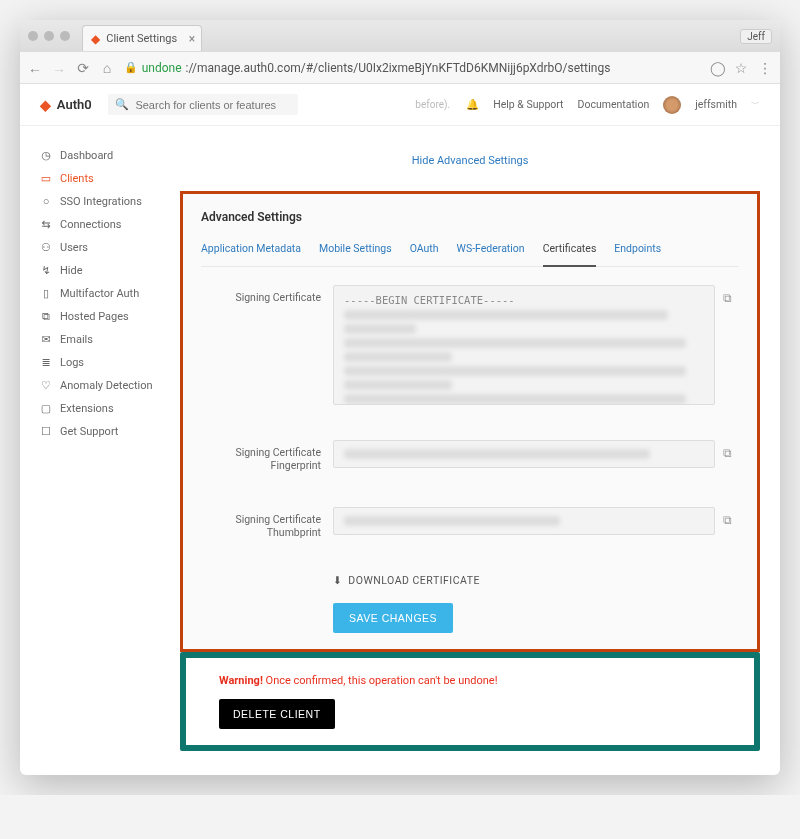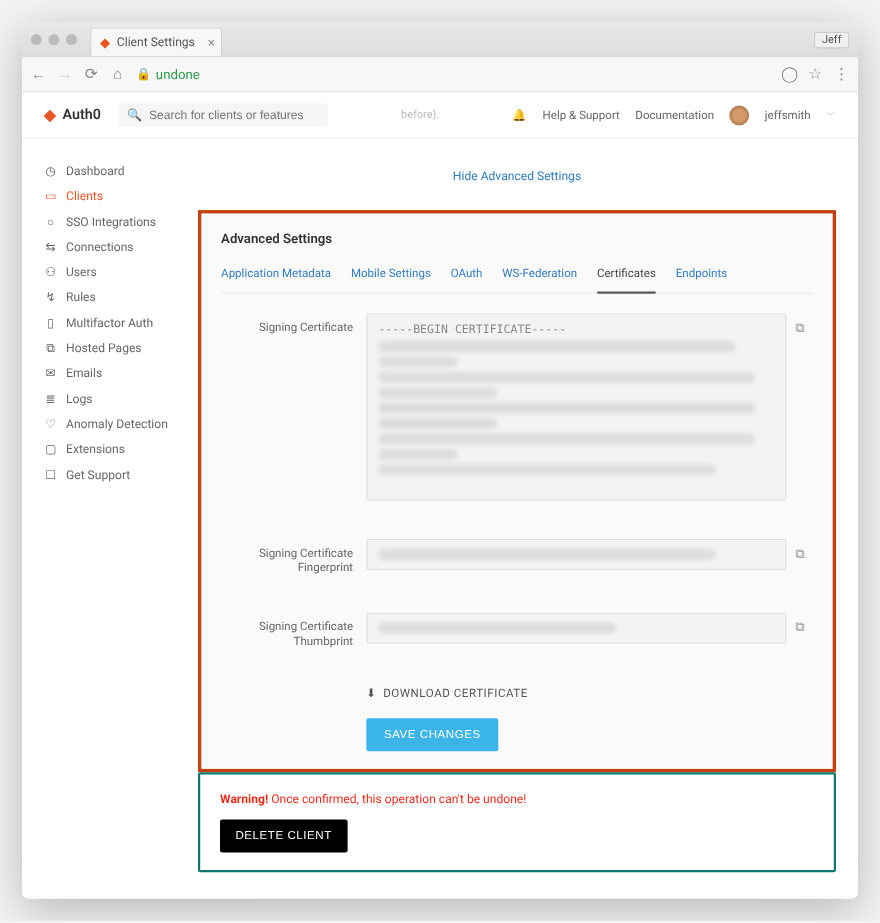--- a/index.html
+++ b/index.html
@@ -21,21 +21,21 @@
   .lock { color: #2a9e46; font-size: 11px; }
   .url-https { color: #2a9e46; }
 
   
   .app { display: flex; flex-direction: column; }
   .header { display: flex; align-items: center; padding: 10px 20px; border-bottom: 1px solid #eee; gap: 16px; }
   .logo { display: flex; align-items: center; gap: 6px; color: #333; font-weight: 600; font-size: 13px; }
   .logo-icon { color: #eb5424; font-size: 14px; }
   .search-wrap { flex: 0 0 190px; background: #f5f5f5; border-radius: 2px; display: flex; align-items: center; padding: 4px 8px; font-size: 11px; color: #999; gap: 6px; }
   .search-wrap input { border: none; background: transparent; outline: none; font-size: 11px; flex: 1; color: #666; }
-  .hint-text { font-size: 10px; color: #bbb; line-height: 1.4; flex:1; text-align:center; }
+  .hint-text { font-size: 10px; color: #bbb; line-height: 1.4; flex:1; text-align:right; }
   .header-right { margin-left: auto; display: flex; align-items: center; gap: 14px; font-size: 10.5px; color: #666; }
   .avatar { width: 18px; height: 18px; border-radius: 50%; background: radial-gradient(circle, #d49a6a 40%, #8a5a3a); }
   .chev { font-size: 9px; color: #aaa; }
 
   .layout { display: flex; }
   .sidebar { width: 160px; padding: 18px 0 18px 20px; font-size: 11px; }
   .side-item { display: flex; align-items: center; gap: 8px; padding: 5px 0; color: #666; cursor: pointer; }
   .side-item.active { color: #eb5424; }
   .side-icon { width: 12px; text-align: center; font-size: 11px; color: inherit; }
 
@@ -52,21 +52,21 @@
   .row-label { width: 120px; text-align: right; font-size: 10.5px; color: #666; padding-top: 6px; }
   .row-field { flex: 1; display:flex; align-items:flex-start; gap:8px;}
   .copy-icon { width:16px; color:#999; font-size:12px; padding-top:6px; cursor:pointer;}
   .blurline { display:block; height:10px; background:#ddd; border-radius:4px; margin:4px 0; filter: blur(2px);}
   .blurline.w90{width:90%} .blurline.w85{width:85%} .blurline.w60{width:60%} .blurline.w95{width:95%} .blurline.w20{width:20%} .blurline.w30{width:30%}
 
   .download { display:flex; align-items:center; gap:6px; font-size:10.5px; color:#555; letter-spacing:0.5px; margin-left:132px; margin-bottom:16px; cursor:pointer;}
   .save-btn { background:#3bb4e8; color:#fff; border:none; border-radius:2px; padding:9px 16px; font-size:10.5px; letter-spacing:0.5px; margin-left:132px; cursor:pointer;}
 
   .danger-title { font-size:11.5px; color:#444; padding: 22px 0 10px; }
-  .danger-box { border:2px solid #0f766e; border-radius:2px; padding:16px 18px; }
+  .danger-box { border:6px solid #0f766e; border-radius:2px; padding:16px 33px; }
   .danger-warn { font-size:11px; margin-bottom:12px; }
   .danger-warn strong { color:#e8301f; }
   .danger-warn span { color:#e8301f; }
   .delete-btn { background:#000000; color:#fff; border:none; border-radius:2px; padding:9px 14px; font-size:10.5px; letter-spacing:0.5px; cursor:pointer;}
 </style>
 </head>
 <body>
 
 <div class="window">
 
@@ -85,20 +85,21 @@
   </div>
 
   <div class="chrome-url">
     <span class="nav-arrow">←</span>
     <span class="nav-arrow dim">→</span>
     <span class="nav-arrow">⟳</span>
     <span class="nav-arrow">⌂</span>
     <div class="urlbar">
       <span class="lock">🔒</span>
       <span class="url-https">undone</span>
+        <span>://manage.auth0.com/#/clients/U0Ix2ixmeBjYnKFTdD6KMNijj6pXdrbO/settings</span>
     </div>
     <span class="nav-arrow">◯</span>
     <span class="nav-arrow">☆</span>
     <span class="nav-arrow">⋮</span>
   </div>
 
   <div class="app">
     <div class="header">
       <div class="logo">
         <span class="logo-icon">◆</span>
@@ -136,21 +137,21 @@
           <div class="side-item">
             <span class="side-icon">⇆</span>
             <span>Connections</span>
           </div>
           <div class="side-item">
             <span class="side-icon">⚇</span>
             <span>Users</span>
           </div>
           <div class="side-item">
             <span class="side-icon">↯</span>
-            <span>Rules</span>
+            <span>Hide</span>
           </div>
           <div class="side-item">
             <span class="side-icon">▯</span>
             <span>Multifactor Auth</span>
           </div>
           <div class="side-item">
             <span class="side-icon">⧉</span>
             <span>Hosted Pages</span>
           </div>
           <div class="side-item">
@@ -185,21 +186,21 @@
               <span class="tab-item">Mobile Settings</span>
               <span class="tab-item">OAuth</span>
               <span class="tab-item">WS-Federation</span>
               <span class="tab-item active">Certificates</span>
               <span class="tab-item">Endpoints</span>
             </div>
 
           <div class="row">
             <div class="row-label">Signing Certificate</div>
             <div class="row-field">
-              <div style="flex:1;border:1px solid #ddd;border-radius:2px;padding:8px 10px;background:#f3f3f3;height:170px;overflow:hidden;position:relative;">
+              <div style="flex:1;border:1px solid #ddd;border-radius:2px;padding:8px 10px;background:#f3f3f3;height:120px;overflow:hidden;position:relative;">
                 <div style="font-family:monospace;font-size:10.5px;color:#888;">-----BEGIN CERTIFICATE-----</div>
                 <span class="blurline w90"></span>
                   <span class="blurline w20"></span>
                   <span class="blurline w95"></span>
                   <span class="blurline w30"></span>
                   <span class="blurline w95"></span>
                   <span class="blurline w30"></span>
                   <span class="blurline w95"></span>
                   <span class="blurline w20"></span>
                   <span class="blurline w85"></span>

